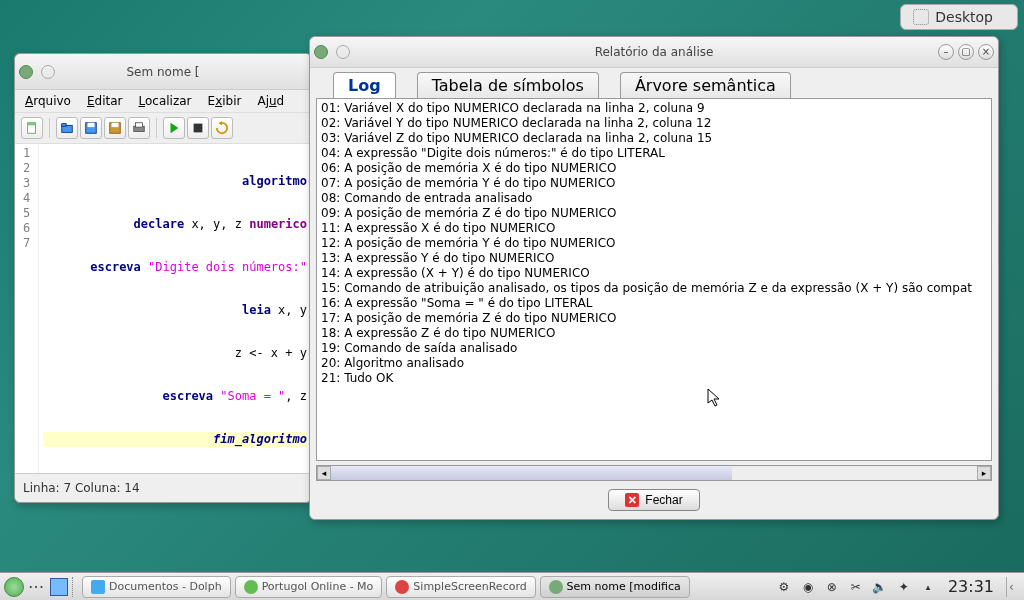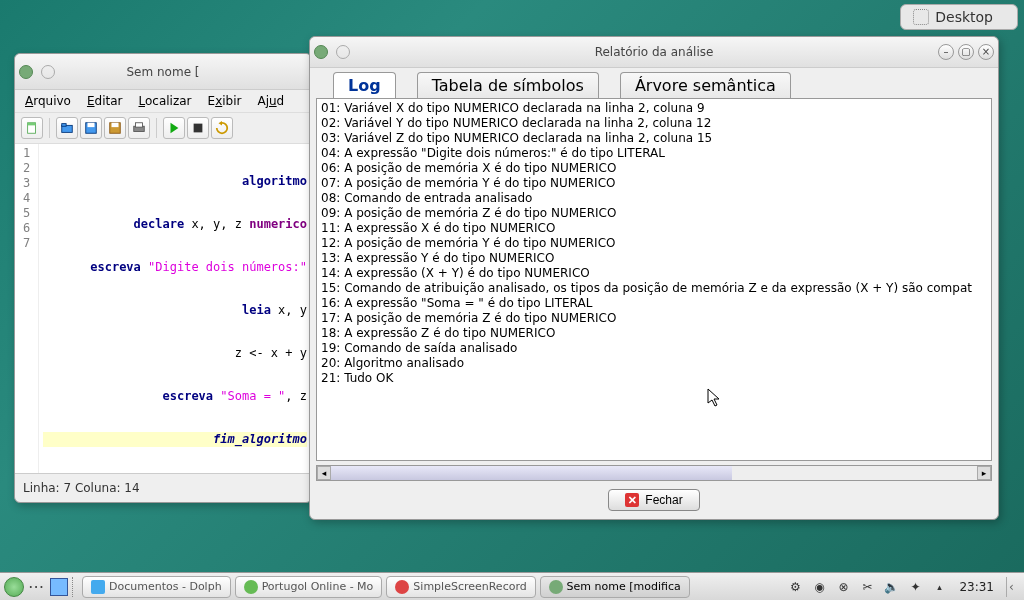--- a/index.html
+++ b/index.html
@@ -86,21 +86,21 @@
 .dlg-btn .xico { width:14px; height:14px; background:#d33; border-radius:2px; color:#fff; display:flex; align-items:center; justify-content:center; font-size:11px; font-weight:bold;}
 .cursor-ptr { position:absolute; top:388px; left:707px; pointer-events:none;}
 .taskbar { position:absolute; bottom:0; left:0; right:0; height:28px; background:linear-gradient(#f0f0f0,#d8d8d8); border-top:1px solid #999; display:flex; align-items:center; padding:0 4px; gap:4px;}
 .start { width:20px; height:20px; background:radial-gradient(#9d9,#5a5); border-radius:50%; border:1px solid #484;}
 .dots { font-size:16px; letter-spacing:2px; color:#444;}
 .task { height:22px; padding:0 8px; border:1px solid #aaa; border-radius:4px; background:linear-gradient(#fff,#e4e4e4); display:flex; align-items:center; gap:4px; font-size:11px; color:#555; max-width:150px; overflow:hidden; white-space:nowrap;}
 .task.active { background:linear-gradient(#e8e8e8,#d0d0d0); color:#000;}
 .task .ico { width:14px; height:14px; border-radius:2px;}
 .tray { margin-left:auto; display:flex; align-items:center; gap:8px; padding-right:4px;}
 .tray .ti { width:16px; height:16px; color:#333; display:flex; align-items:center; justify-content:center;}
-.clock { font-size:12px; color:#222; padding:0 4px;}
+.clock { font-size:16px; color:#222; padding:0 4px;}
 .expand { width:10px; height:20px; border-left:1px solid #aaa; display:flex; align-items:center; justify-content:center; color:#666;}
 </style>
 </head>
 <body>
 
 <div class="desktop-tag">
   <span>Desktop</span>
 </div>
 
 <div class="window" style="left:14px; top:53px; width:298px; height:450px;">

